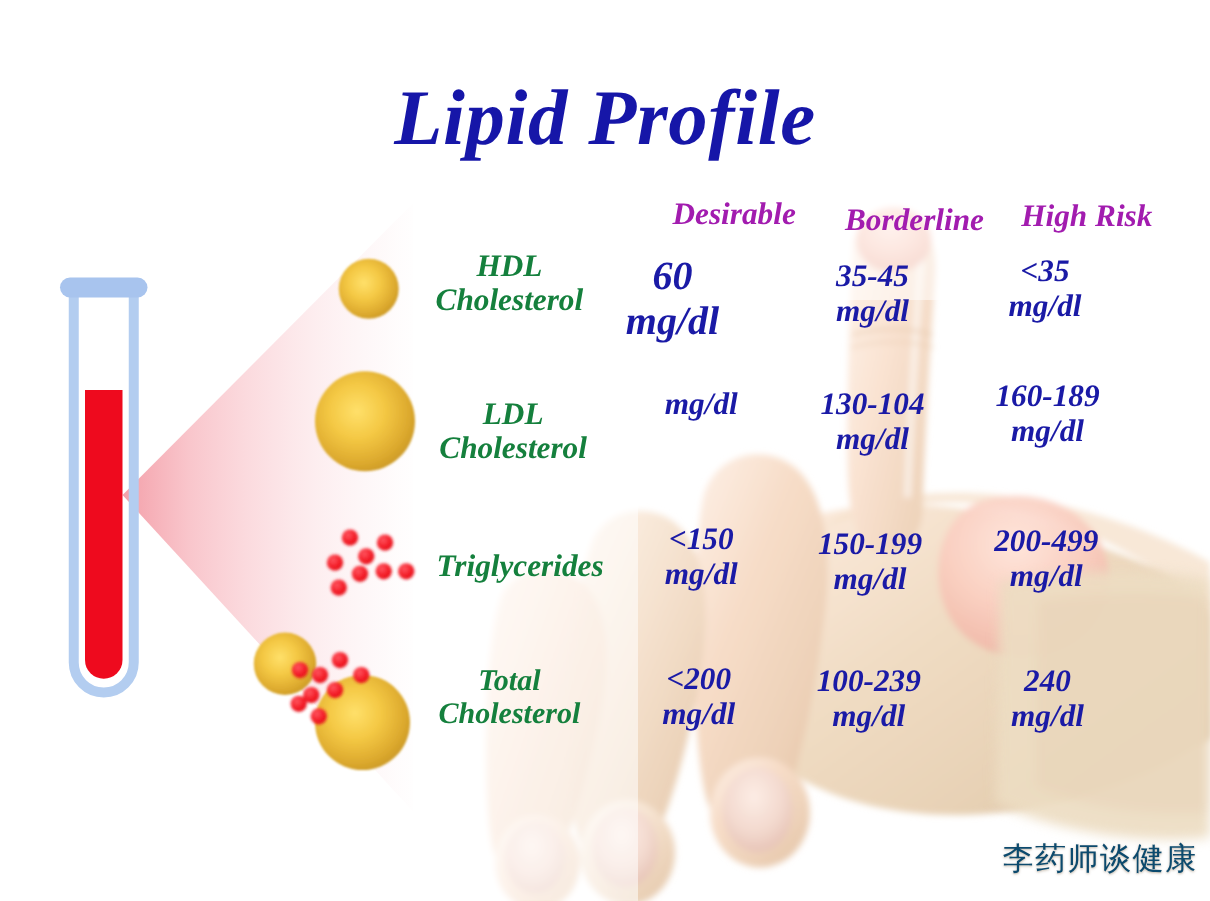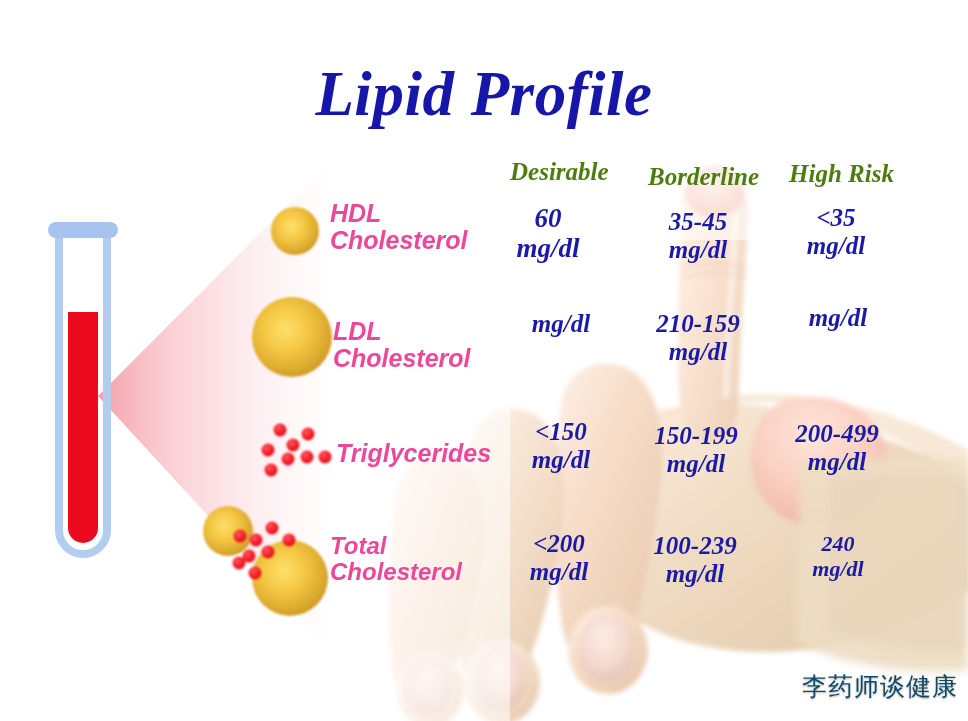--- a/index.html
+++ b/index.html
@@ -48,40 +48,41 @@
     font-size:63px;
     font-style:italic;
     font-weight:bold;
     letter-spacing:0.5px;
     font-family:"Liberation Serif", serif;
   }
 
   
   .colhead{
     position:absolute;
-    color:#4d7c0f;
+    color:#a21caf;
     font-size:25px;
     font-style:italic;
     font-weight:bold;
     white-space:nowrap;
     font-family:"Liberation Serif", serif;
+    margin-left:28px;
   }
   #ch-desirable{ left:510px; top:158px; }
   #ch-borderline{ left:648px; top:163px; }
   #ch-highrisk{  left:789px; top:160px; }
 
   .rowlabel{
     position:absolute;
-    color:#ec4899;
+    color:#15803d;
     font-style:italic;
     font-weight:bold;
-    text-align:left;
+    text-align:center;
     line-height:1.08;
     white-space:nowrap;
-    font-family:Liberation Sans, sans-serif;
+    font-family:Liberation Serif, serif;
   }
   .rowlabel .l1{display:block;}
   .rowlabel .l2{display:block;}
 
   .cell{
     position:absolute;
     color:#1a1aa6;
     font-style:italic;
     font-weight:bold;
     text-align:center;
@@ -283,45 +284,46 @@
   <div id="title">Lipid Profile</div>
 
   <div class="colhead" id="ch-desirable">Desirable</div>
   <div class="colhead" id="ch-borderline">Borderline</div>
   <div class="colhead" id="ch-highrisk">High Risk</div>
 
   <div class="rowlabel" style="left:330px;top:200px;width:155px;font-size:25px;">
     <span class="l1">HDL</span>
     <span class="l2">Cholesterol</span>
   </div>
-  <div class="cell" style="left:500px;top:203px;width:96px;font-size:27px;">
+  <div class="cell" style="left:490px;top:203px;width:96px;font-size:32px;">
     <span class="v">60</span>
     <span class="u">mg/dl</span>
   </div>
   <div class="cell" style="left:648px;top:208px;width:100px;font-size:25px;">
     <span class="v">35-45</span>
     <span class="u">mg/dl</span>
   </div>
   <div class="cell" style="left:786px;top:204px;width:100px;font-size:25px;">
     <span class="v">&lt;35</span>
     <span class="u">mg/dl</span>
   </div>
 
   <div class="rowlabel" style="left:333px;top:318px;width:155px;font-size:25px;">
     <span class="l1">LDL</span>
     <span class="l2">Cholesterol</span>
   </div>
   <div class="cell" style="left:508px;top:310px;width:106px;font-size:25px;">
     <span class="u">mg/dl</span>
   </div>
   <div class="cell" style="left:642px;top:310px;width:112px;font-size:25px;">
-    <span class="v">210-159</span>
+    <span class="v">130-104</span>
     <span class="u">mg/dl</span>
   </div>
   <div class="cell" style="left:782px;top:304px;width:112px;font-size:25px;">
+    <span class="v">160-189</span>
     <span class="u">mg/dl</span>
   </div>
 
   <div class="rowlabel" style="left:336px;top:440px;width:160px;font-size:25px;">
     <span class="l1">Triglycerides</span>
   </div>
   <div class="cell" style="left:512px;top:418px;width:98px;font-size:25px;">
     <span class="v">&lt;150</span>
     <span class="u">mg/dl</span>
   </div>
@@ -339,20 +341,20 @@
     <span class="l2">Cholesterol</span>
   </div>
   <div class="cell" style="left:509px;top:530px;width:100px;font-size:25px;">
     <span class="v">&lt;200</span>
     <span class="u">mg/dl</span>
   </div>
   <div class="cell" style="left:639px;top:532px;width:112px;font-size:25px;">
     <span class="v">100-239</span>
     <span class="u">mg/dl</span>
   </div>
-  <div class="cell" style="left:782px;top:532px;width:112px;font-size:22px;">
+  <div class="cell" style="left:782px;top:532px;width:112px;font-size:25px;">
     <span class="v">240</span>
     <span class="u">mg/dl</span>
   </div>
 
   <div id="watermark">李药师谈健康</div>
 
 </div>
 
 </body></html>

